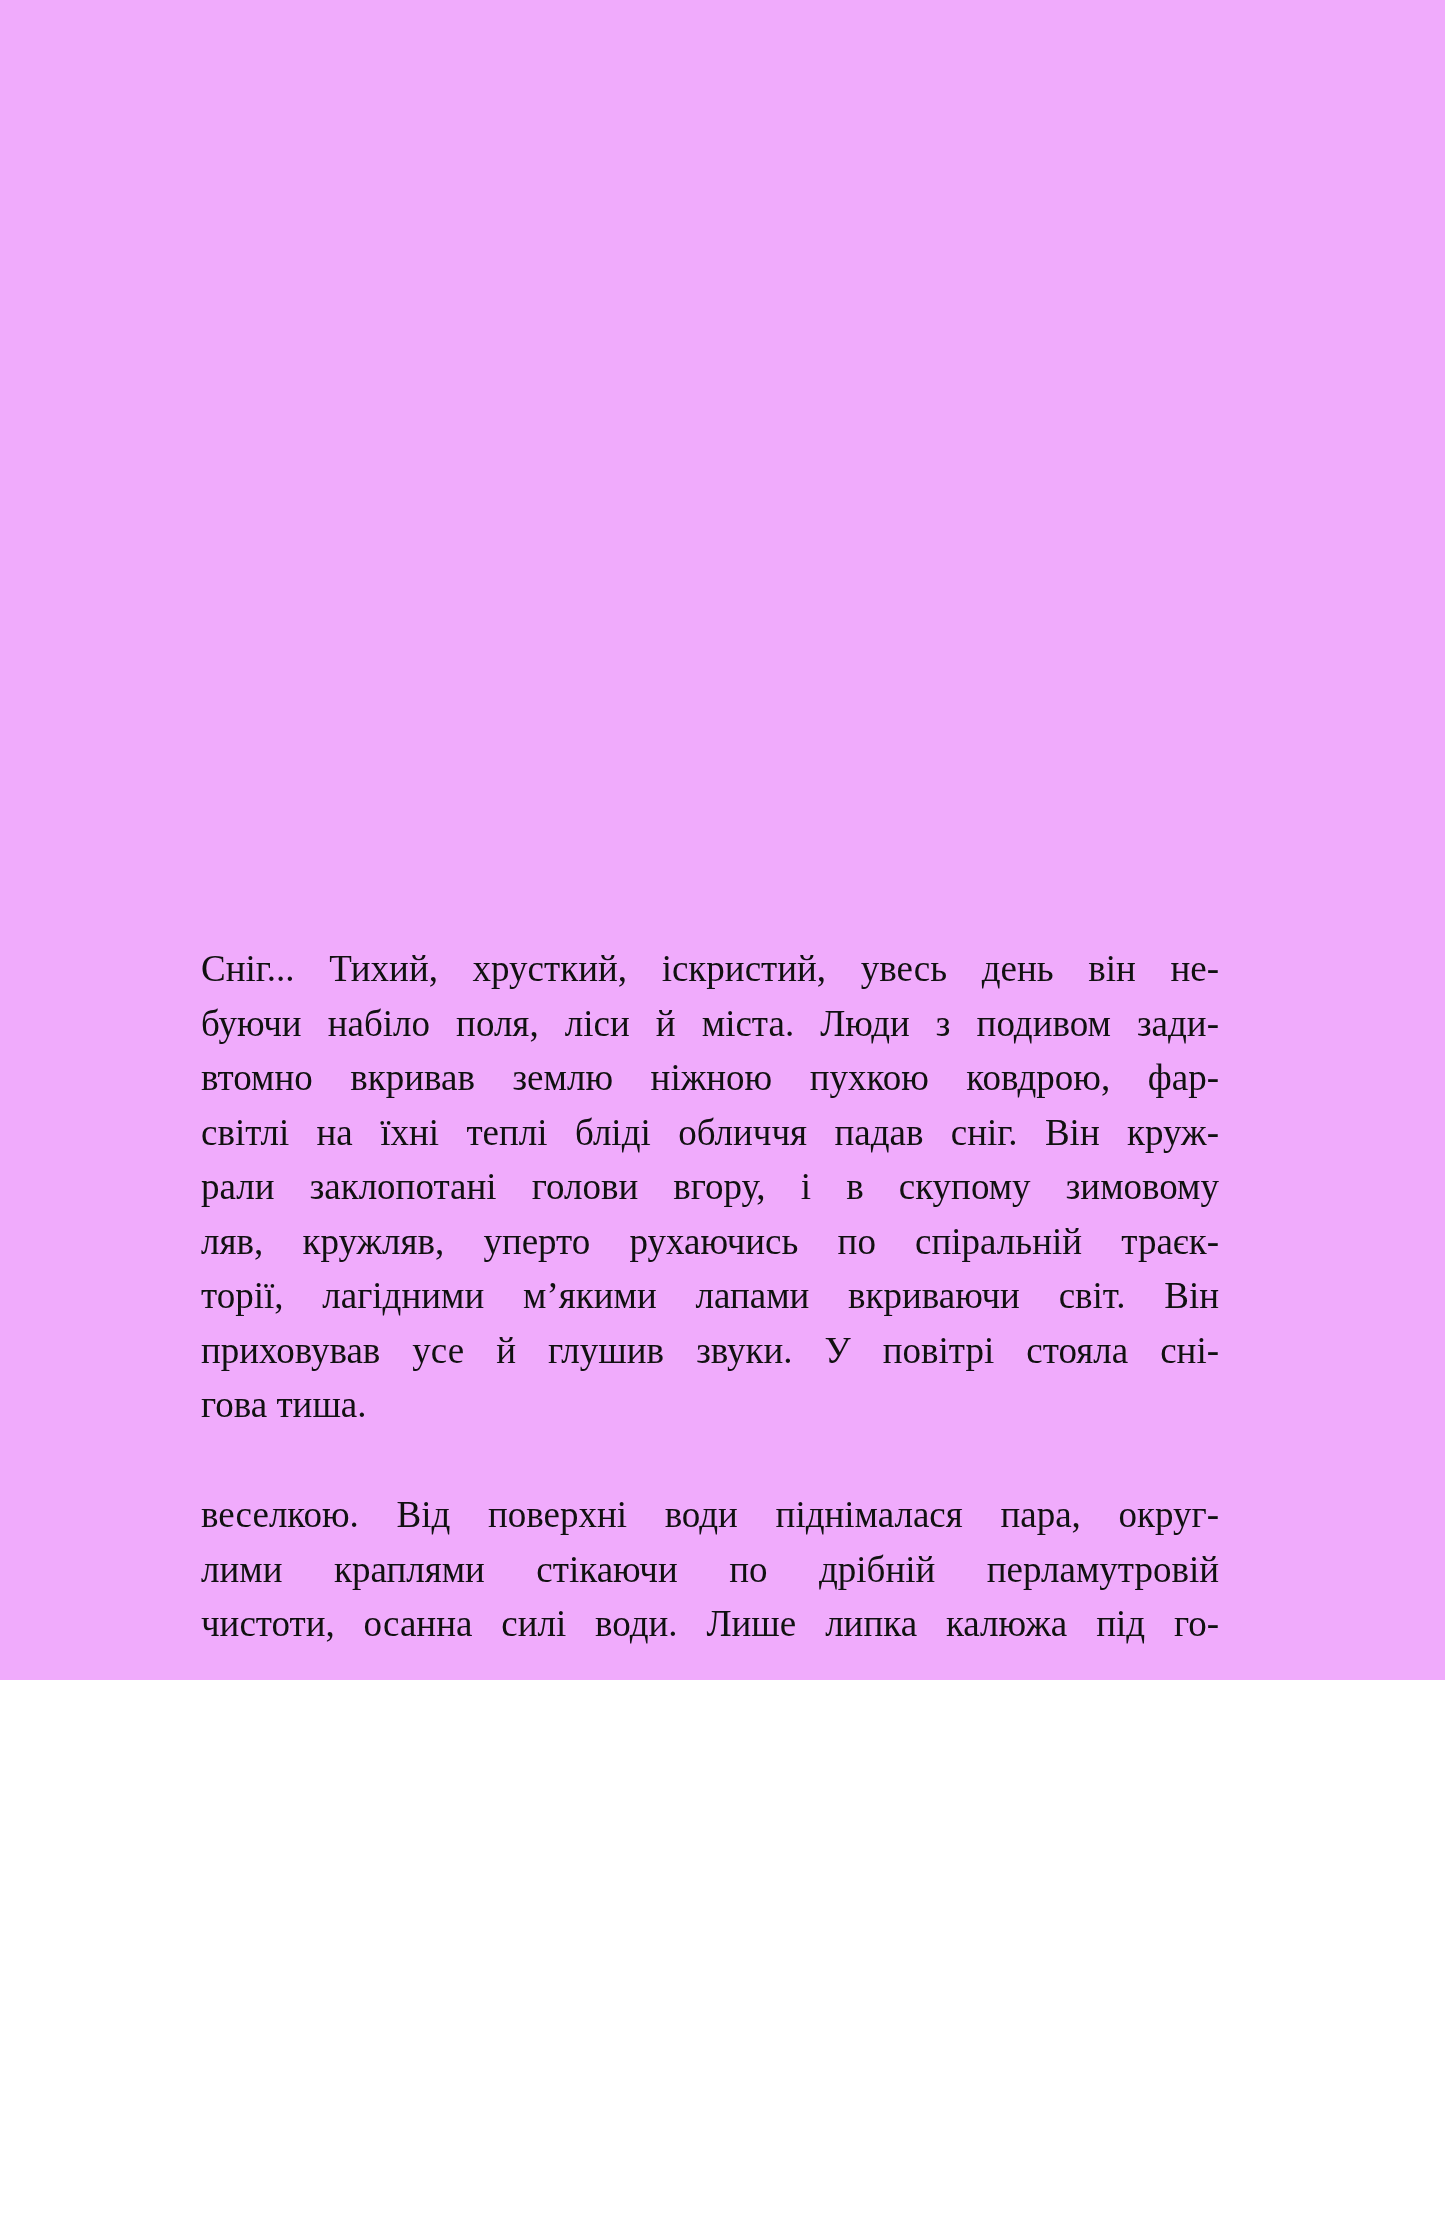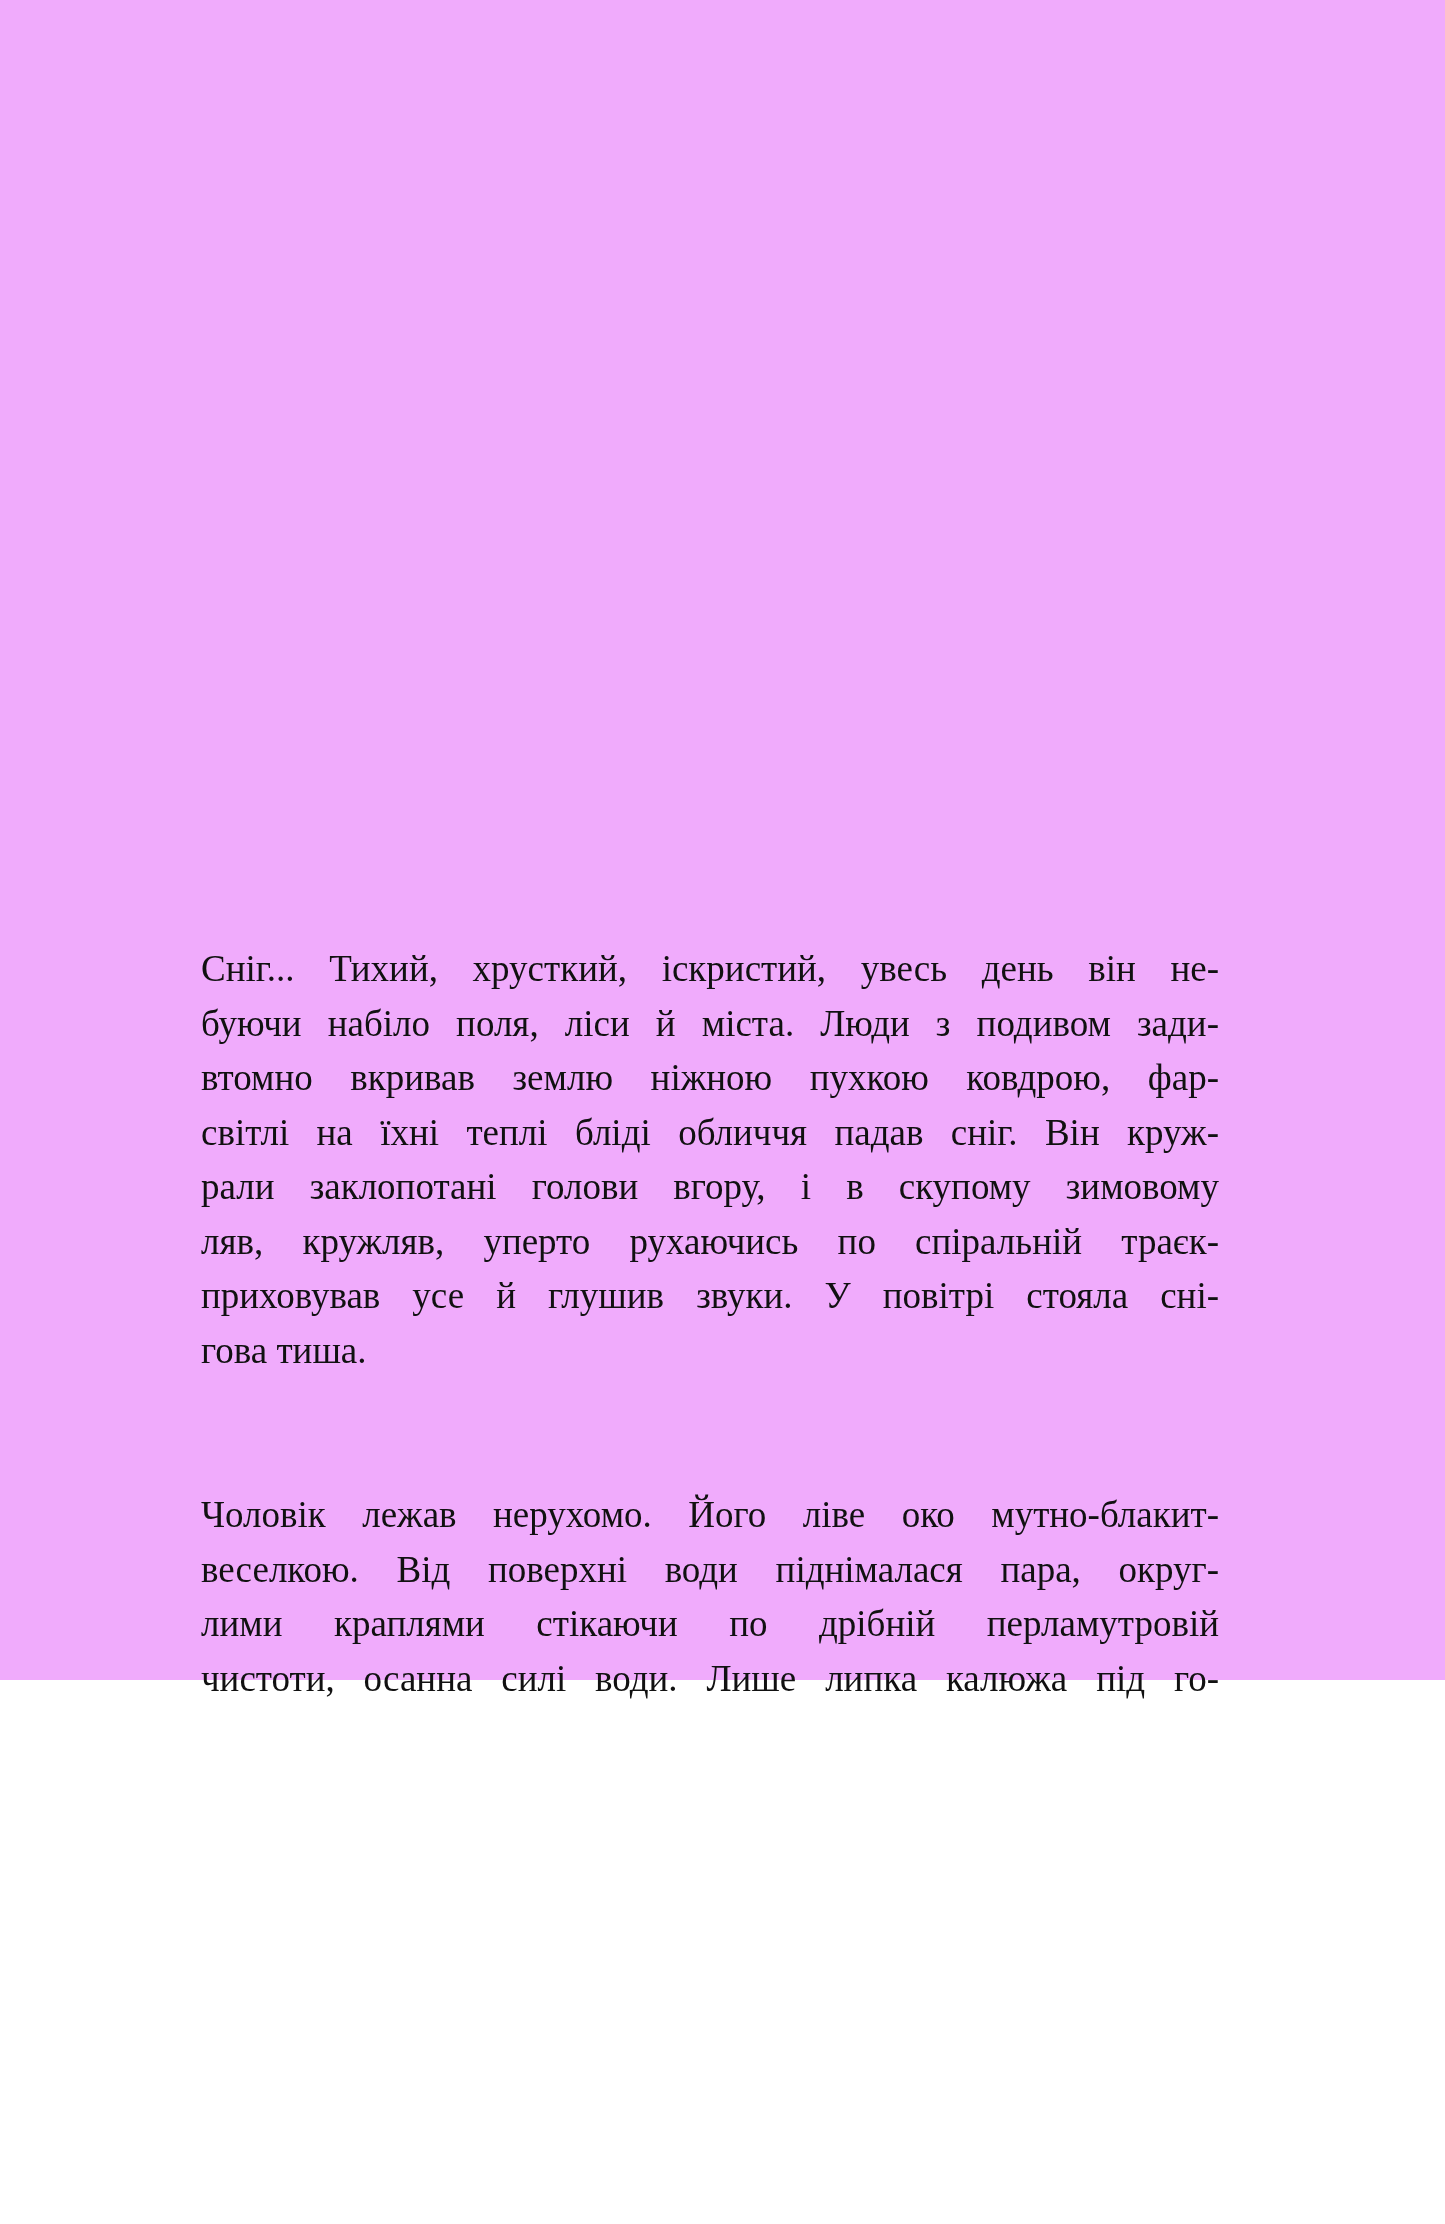--- a/index.html
+++ b/index.html
@@ -49,24 +49,24 @@
 
 <div class="page">
 
   <div class="text-block para-1">
     <span class="line" style="white-space: normal; display: block;">Сніг... Тихий, хрусткий, іскристий, увесь день він не-</span>
     <span class="line" style="white-space: normal; display: block;">буючи набіло поля, ліси й міста. Люди з подивом зади-</span>
     <span class="line" style="white-space: normal; display: block;">втомно вкривав землю ніжною пухкою ковдрою, фар-</span>
     <span class="line" style="white-space: normal; display: block;">світлі на їхні теплі бліді обличчя падав сніг. Він круж-</span>
     <span class="line" style="white-space: normal; display: block;">рали заклопотані голови вгору, і в скупому зимовому</span>
     <span class="line" style="white-space: normal; display: block;">ляв, кружляв, уперто рухаючись по спіральній траєк-</span>
+    <span class="line" style="white-space: normal; display: block;">торії, лагідними м’якими лапами вкриваючи світ. Він</span>
     <span class="line" style="white-space: normal; display: block;">приховував усе й глушив звуки. У повітрі стояла сні-</span>
     <span class="line last" style="white-space: normal; display: block;">гова тиша.</span>
   </div>
 
   <div class="text-block para-2">
-    <span class="line" style="white-space: normal; display: block;">Чоловік лежав нерухомо. Його ліве око мутно-блакит-</span>
     <span class="line" style="white-space: normal; display: block;">веселкою. Від поверхні води піднімалася пара, округ-</span>
     <span class="line" style="white-space: normal; display: block;">лими краплями стікаючи по дрібній перламутровій</span>
     <span class="line" style="white-space: normal; display: block;">чистоти, осанна силі води. Лише липка калюжа під го-</span>
   </div>
 
 </div>
 
 </body></html>

